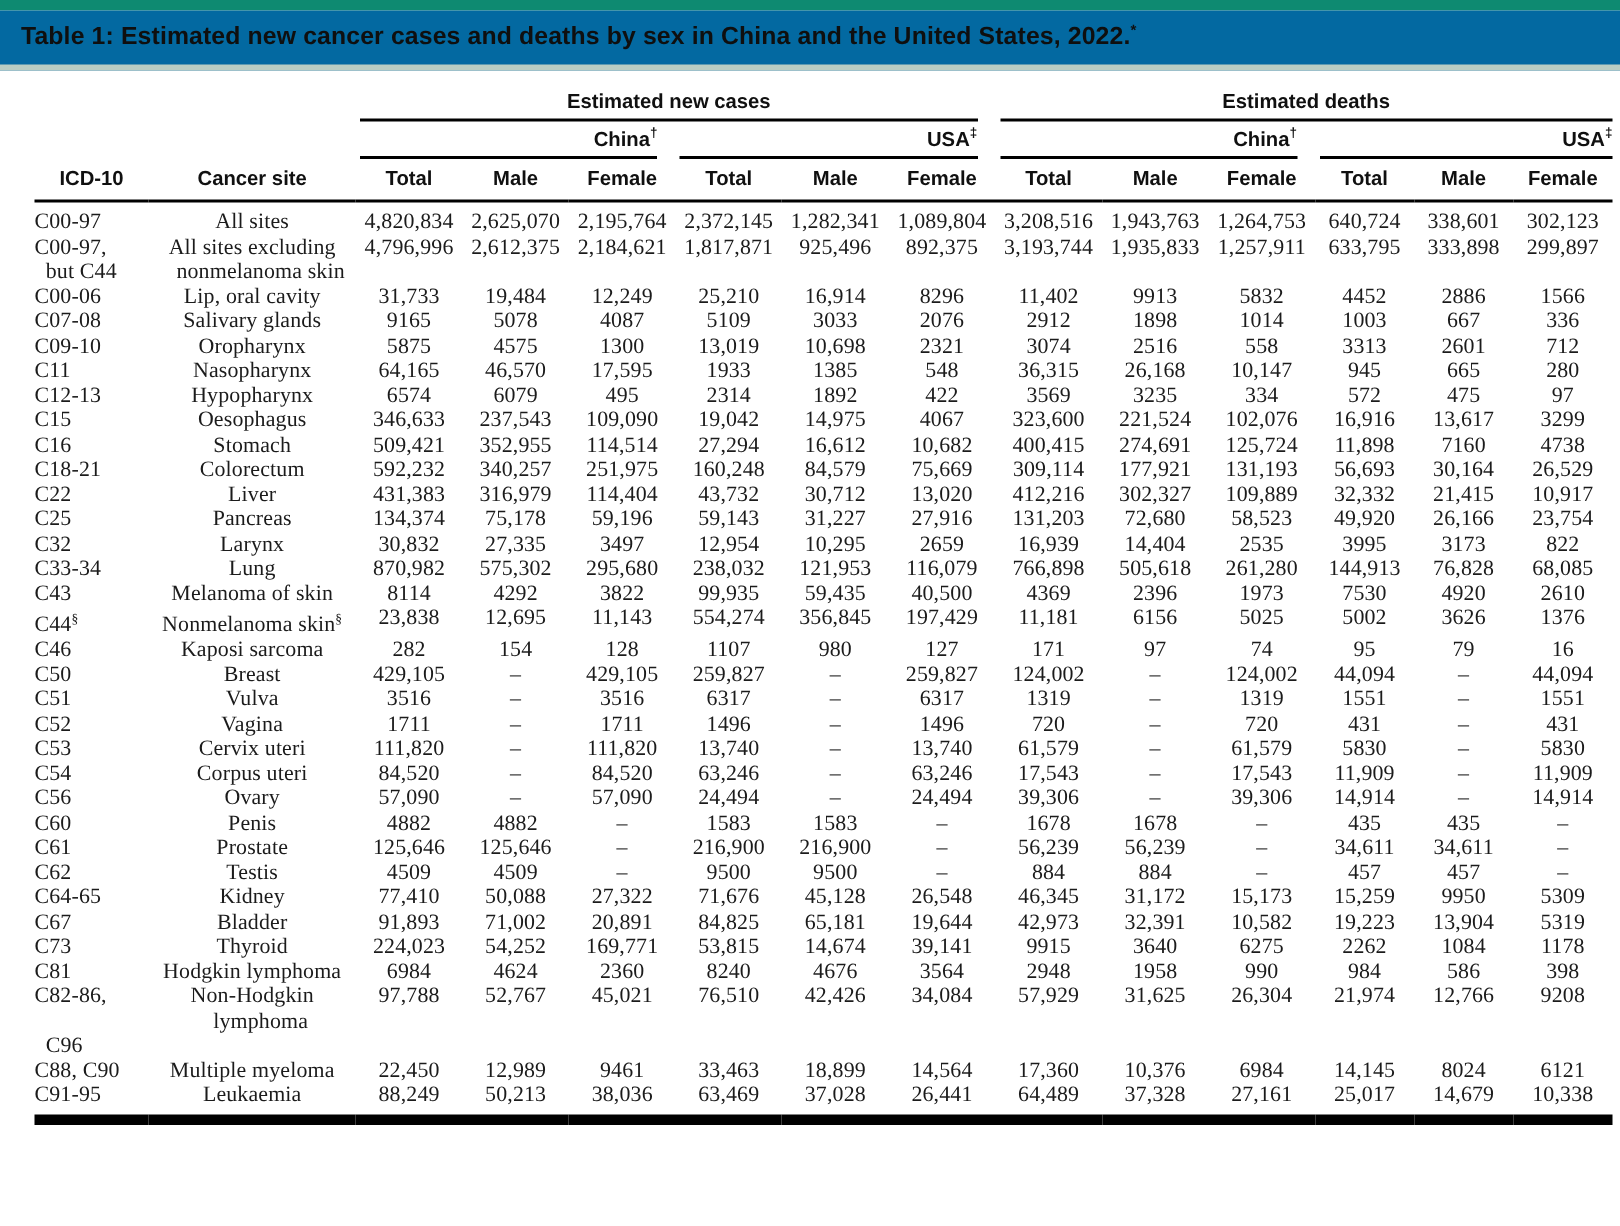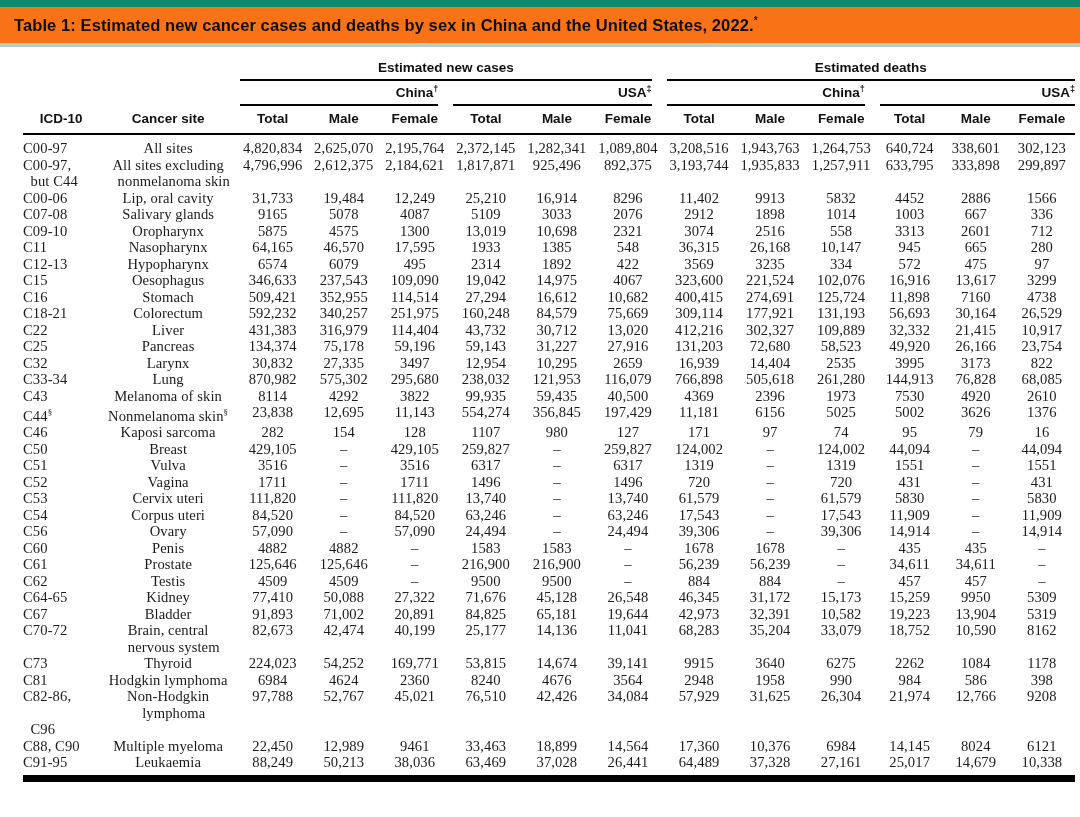--- a/index.html
+++ b/index.html
@@ -4,21 +4,21 @@
 <style>
   * { box-sizing: border-box; }
   html,body { margin:0; padding:0; }
   body {
     width:1080px; height:817px; background:#ffffff;
     font-family:"Liberation Serif", serif; color:#1b1b1b;
     overflow:hidden;
   }
   .topbar { height:7px; background:#0e8a71; }
   .titleband {
-    background:#f97316; border-bottom:4px solid #b9cdc3;
+    background:#0369a1; border-bottom:4px solid #b9cdc3;
     padding:8px 12px 8px 14px;
     font-family:"Liberation Sans", sans-serif; font-weight:bold;
     font-size:16.5px; color:#0f0f0f; letter-spacing:0.1px;
   }
   .titleband sup { font-size:10px; }
 
   table {
     border-collapse:collapse; table-layout:fixed;
     width:1052px; margin:0 23px;
     border-bottom:7px solid #000000;
@@ -568,37 +568,20 @@
         <td class="num">65,181</td>
         <td class="num">19,644</td>
         <td class="num">42,973</td>
         <td class="num">32,391</td>
         <td class="num">10,582</td>
         <td class="num">19,223</td>
         <td class="num">13,904</td>
         <td class="num">5319</td>
       </tr>
       <tr>
-        <td class="icd">C70-72</td>
-        <td class="site">Brain, central
-   nervous system</td>
-        <td class="num">82,673</td>
-        <td class="num">42,474</td>
-        <td class="num">40,199</td>
-        <td class="num">25,177</td>
-        <td class="num">14,136</td>
-        <td class="num">11,041</td>
-        <td class="num">68,283</td>
-        <td class="num">35,204</td>
-        <td class="num">33,079</td>
-        <td class="num">18,752</td>
-        <td class="num">10,590</td>
-        <td class="num">8162</td>
-      </tr>
-      <tr>
         <td class="icd">C73</td>
         <td class="site">Thyroid</td>
         <td class="num">224,023</td>
         <td class="num">54,252</td>
         <td class="num">169,771</td>
         <td class="num">53,815</td>
         <td class="num">14,674</td>
         <td class="num">39,141</td>
         <td class="num">9915</td>
         <td class="num">3640</td>

